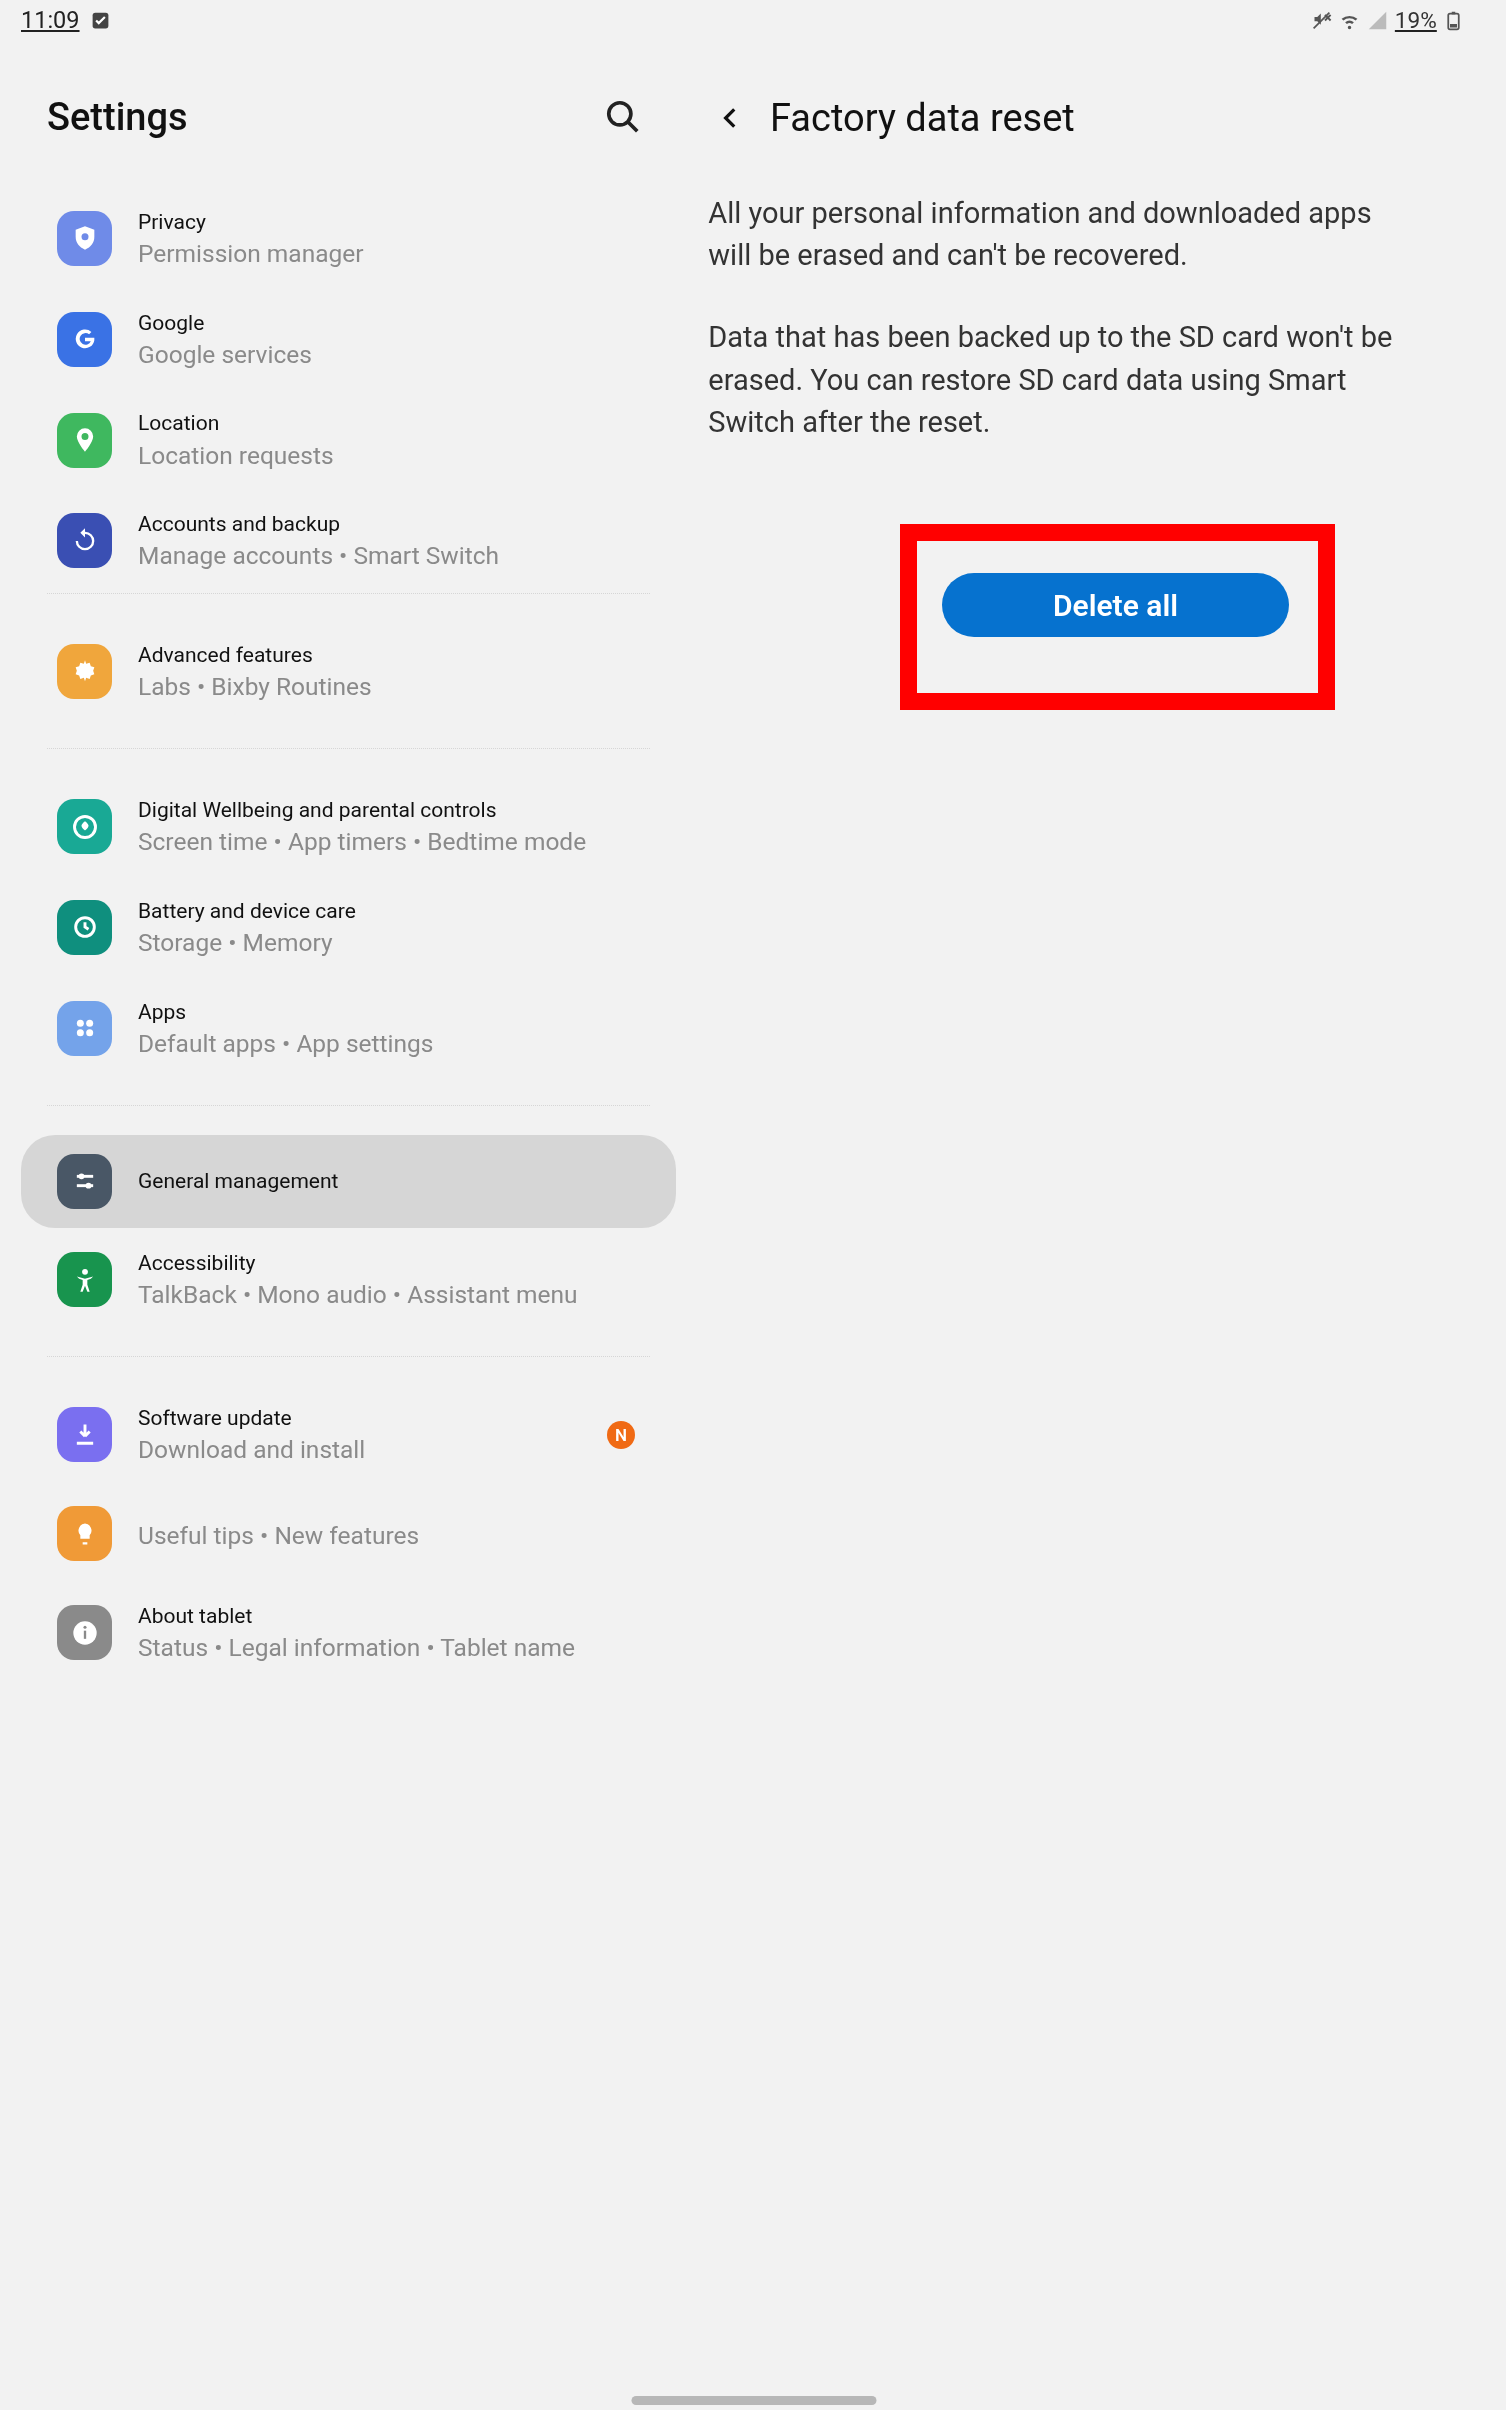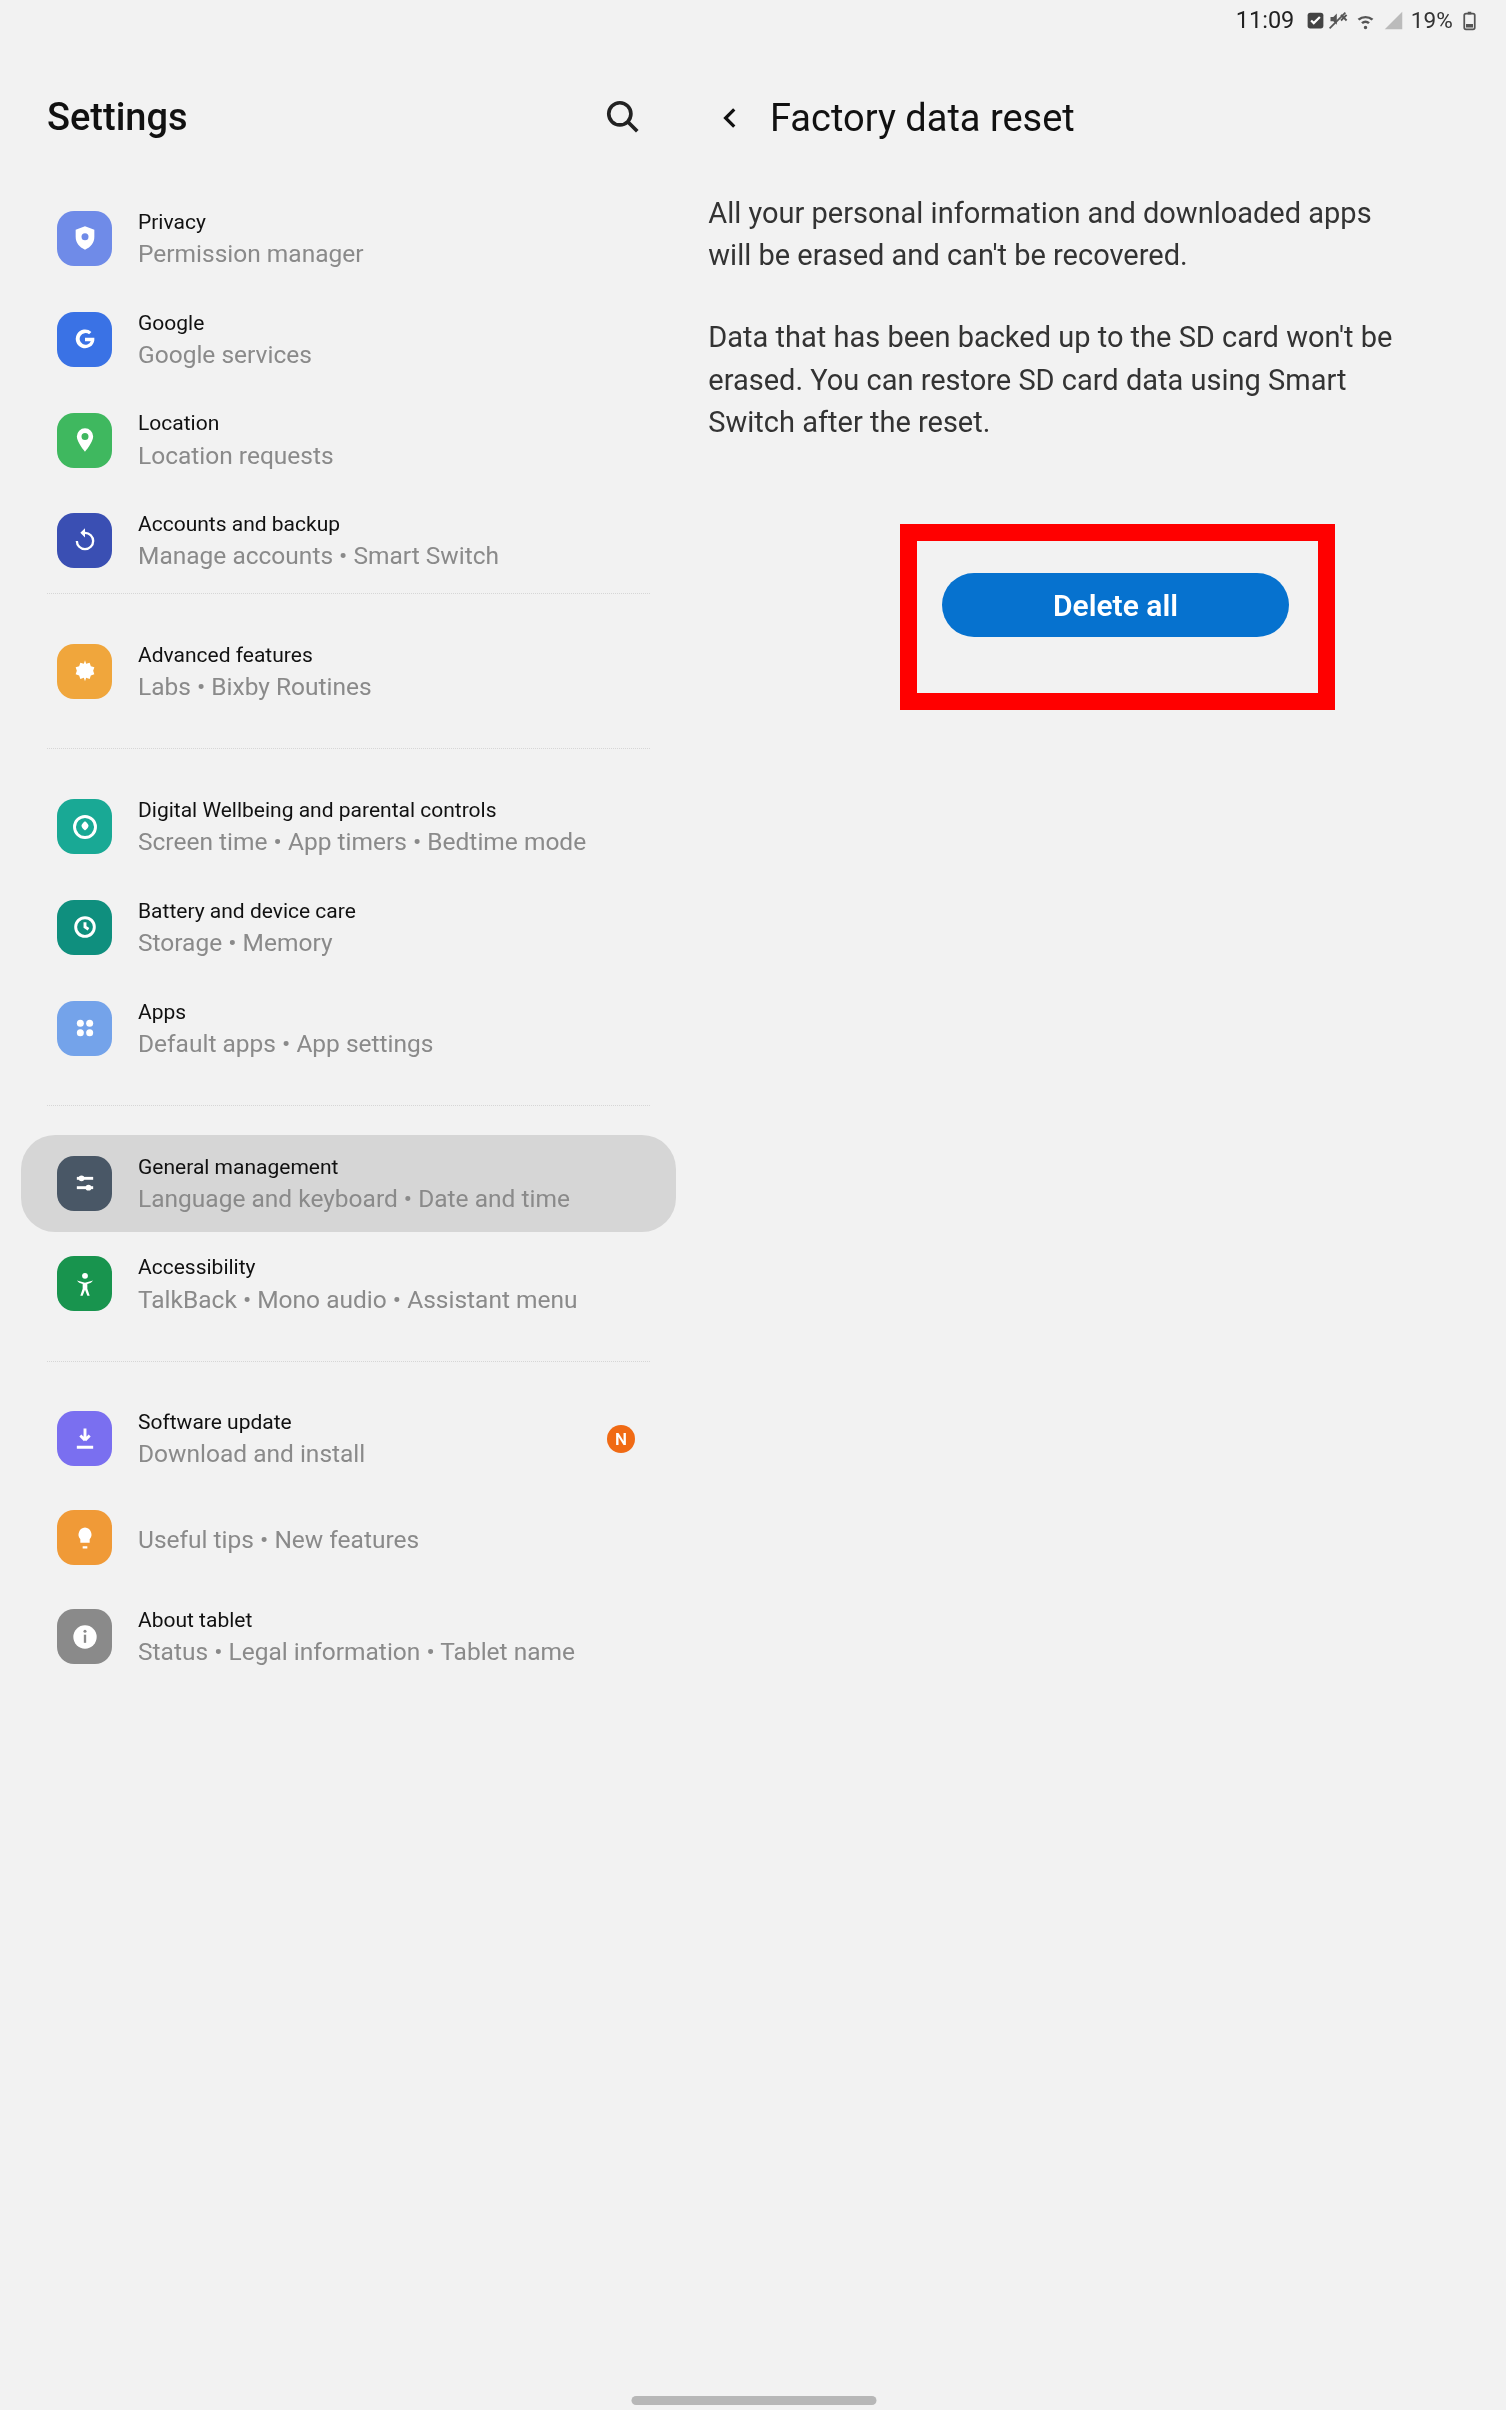--- a/index.html
+++ b/index.html
@@ -11,24 +11,25 @@
     color: #111;
     overflow: hidden;
     position: relative;
   }
 
   
   .status-bar {
     height: 40px;
     display: flex;
     align-items: center;
-    justify-content: flex-end;
-    padding: 0 26px 0 21px;
+    justify-content: space-between;
+    padding: 0 42px 0 21px;
     font-size: 23.5px;
     color: #222;
+    text-decoration: underline;
   }
   .status-left { display: flex; align-items: center; gap: 9.4px; }
   .status-right { display: flex; align-items: center; gap: 5.6px; font-size:23.5px;}
   .status-ic { width:22.6px; height:22.6px; display:inline-flex; align-items:center; justify-content:center; color:#555;}
   .status-ic svg{width:21px;height:21px;}
 
   
   .root {
     display: flex;
     height: calc(100% - 40px);
@@ -311,21 +312,20 @@
         <div class="icon-chip chip-slate">
             <svg viewBox="0 0 24 24">
               <line x1="5" y1="8" x2="19" y2="8" stroke="#fff" stroke-width="2.5"></line>
               <circle cx="9" cy="8" r="2.5"></circle>
               <line x1="5" y1="16" x2="19" y2="16" stroke="#fff" stroke-width="2.5"></line>
               <circle cx="15" cy="16" r="2.5"></circle>
             </svg>
           </div>
         <div class="item-text">
           <div class="item-title">General management</div>
-          <div class="item-sub">Language and keyboard  •  Date and time</div>
         </div>
       </div>
 
       <div class="item" style="margin-bottom:28px;">
         <div class="icon-chip chip-green2">
             <svg viewBox="0 0 24 24">
               <circle cx="12" cy="5" r="2.5"></circle>
               <path d="M5 9l7 2 7-2-2 2-3 1v4l2 6h-2l-2-5-2 5H8l2-6v-4l-3-1z"></path>
             </svg>
           </div>

